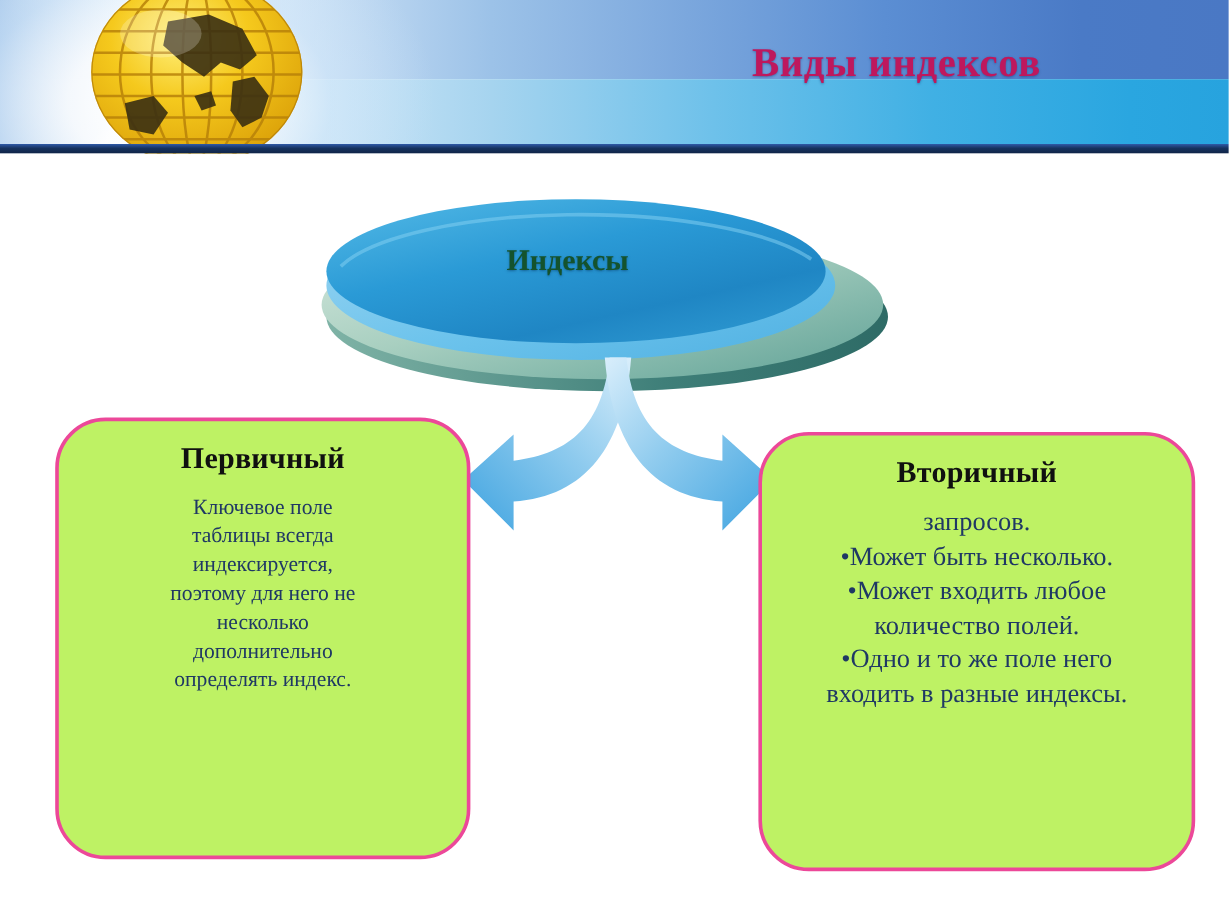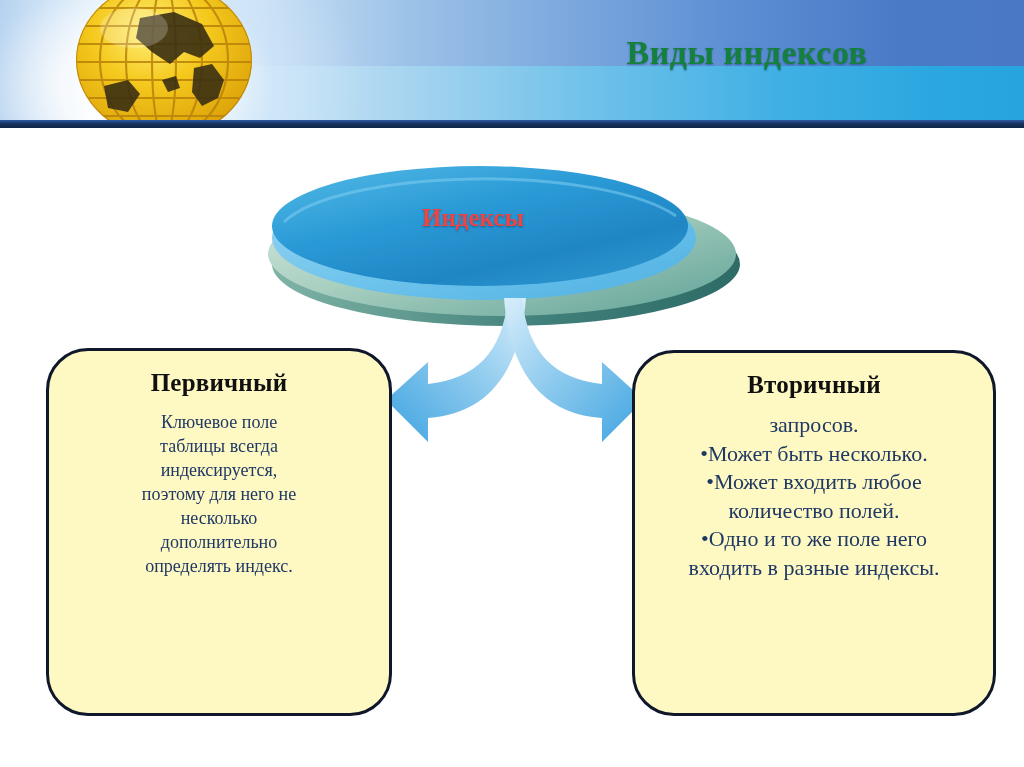--- a/index.html
+++ b/index.html
@@ -68,63 +68,63 @@
   .globe {
     position: absolute;
     left: 44px; top: -6px;
     width: 232px; height: 136px;
   }
   .hdr-title {
     position: absolute;
     left: 512px; top: 34px;
     width: 470px;
     text-align: center;
-    color: #15803d;
+    color: #be185d;
     font-size: 34px;
     font-weight: bold;
     letter-spacing: .5px;
     text-shadow: 0 1px 2px rgba(20,50,110,.45);
     white-space: nowrap;
   }
 
   
   .disc-wrap {
     position: absolute;
     left: 258px; top: 146px;
     width: 492px; height: 192px;
   }
   .disc-title {
     position: absolute;
     left: 0; top: 58px;
     width: 430px;
     text-align: center;
-    color: #ef4444;
+    color: #14532d;
     font-size: 25px;
     font-weight: bold;
     text-shadow: 0 1px 2px rgba(10,60,105,.55);
     pointer-events: none;
   }
 
   
   .arrows {
     position: absolute;
     left: 380px; top: 296px;
     width: 270px; height: 160px;
   }
 
   
   .box {
     position: absolute;
-    border: 3px solid #0f172a;
+    border: 3px solid #ec4899;
     border-radius: 42px;
-    background: #fef9c3;
+    background: #bef264;
     box-sizing: border-box;
   }
   .box-left  { left: 46px;  top: 348px; width: 346px; height: 368px; }
-  .box-right { left: 632px; top: 350px; width: 364px; height: 366px; }
+  .box-right { left: 632px; top: 360px; width: 364px; height: 366px; }
 
   .box-head {
     text-align: center;
     color: #101010;
     font-weight: bold;
     font-size: 25px;
     margin-top: 18px;
     letter-spacing: .2px;
   }
   .box-body {

